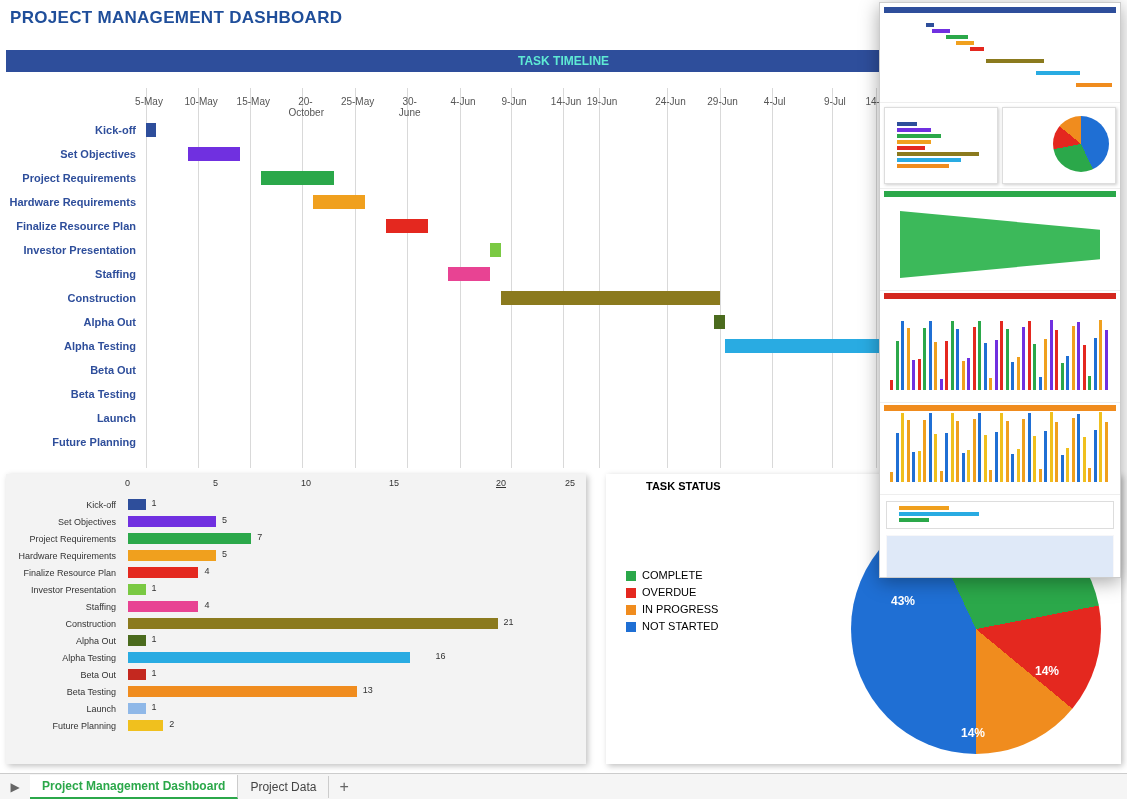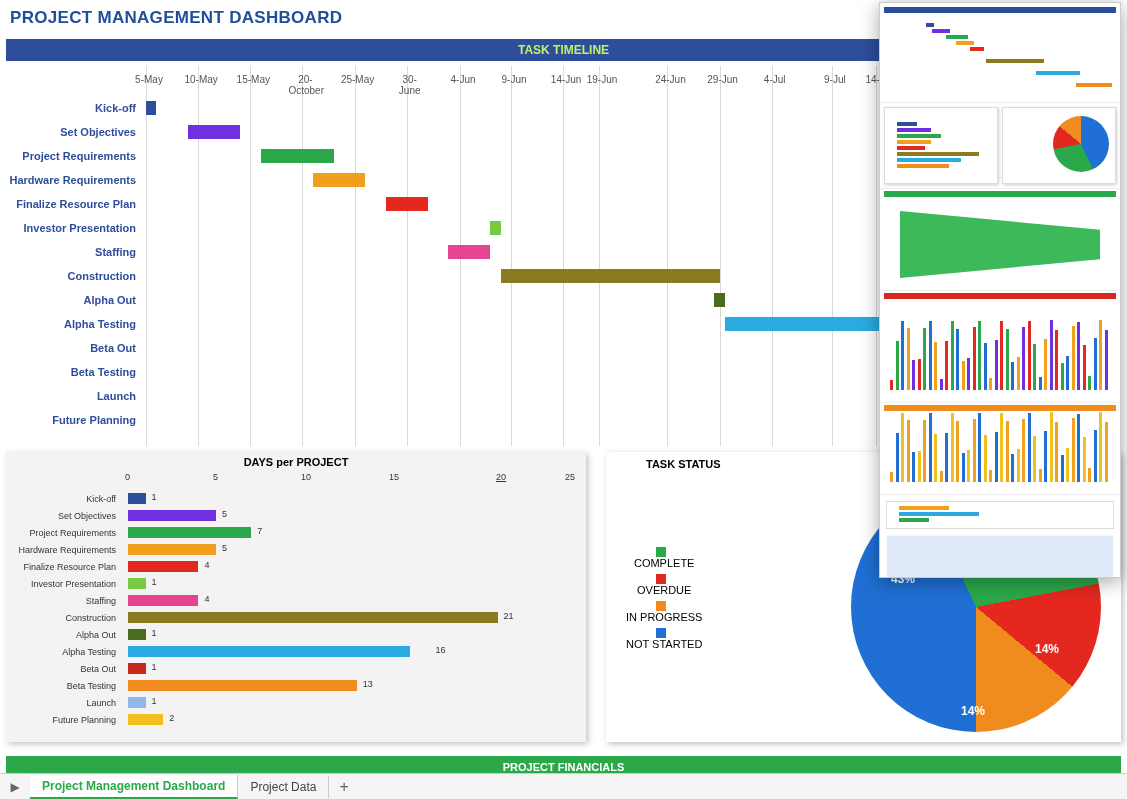--- a/index.html
+++ b/index.html
@@ -1,20 +1,20 @@
 <!DOCTYPE html>
 <html><head>
 <meta charset="utf-8">
 <style>
   * { box-sizing: border-box; margin: 0; padding: 0; }
   body { font-family: Arial, Helvetica, sans-serif; background: #fff; width: 1127px; height: 799px; overflow: hidden; position: relative; }
 
   .page-title { color: #1F4E9A; font-weight: bold; font-size: 17px; padding: 8px 10px 6px 10px; letter-spacing: 0.3px; }
 
-  .timeline-header { background: #2E4E9B; color: #bef264; font-weight: bold; text-align: center; font-size: 12px; padding: 4px 0; margin: 5px 6px; }
+  .timeline-header { background: #2E4E9B; color: #5eead4; font-weight: bold; text-align: center; font-size: 12px; padding: 4px 0; margin: 16px 6px; }
 
   
   .gantt-wrap { position: relative; margin: 0 6px; height: 380px; }
   .gantt-axis { position: relative; height: 30px; margin-left: 140px; }
   .gantt-tick { position: absolute; top: 0; height: 380px; border-left: 1px solid #d9d9d9; }
   .gantt-tick span { position: absolute; top: 8px; left: -15px; font-size: 10px; color: #555; width: 34px; text-align: center; }
   .gantt-rows { position: relative; margin-left: 0; }
   .gantt-row { height: 24px; display: flex; align-items: center; position: relative; }
   .gantt-row-label { width: 140px; text-align: right; padding-right: 10px; font-size: 11px; font-weight: bold; color: #2E4E9B; }
   .gantt-bar { position: absolute; height: 14px; top: 5px; }
@@ -30,21 +30,21 @@
   .days-axis { position: relative; height: 18px; margin-left: 116px; }
   .days-tick { position: absolute; font-size: 9px; color: #333; }
   .days-rows .drow { height: 17px; display: flex; align-items: center; position: relative; }
   .dlabel { width: 110px; text-align: right; font-size: 9px; color: #333; padding-right: 6px; }
   .dbar { position: absolute; left: 116px; height: 11px; top: 3px; }
   .dval { position: absolute; font-size: 9px; color: #333; top: 2px; }
 
   
   .pie-wrap { position: absolute; right: 20px; top: 30px; width: 250px; height: 250px; }
   .legend { position: absolute; left: 20px; top: 90px; font-size: 11px; }
-  .legend div { margin: 5px 0; display: flex; align-items: center; flex-direction: column; }
+  .legend div { margin: 5px 0; display: flex; align-items: flex-end; }
   .legend .sw { width: 10px; height: 10px; margin-right: 6px; display: inline-block; }
   .pie-label { position: absolute; color: #fff; font-size: 12px; font-weight: bold; }
 
   
   .fin-bar { background: #2BA84A; color: #fff; text-align: center; font-size: 11px; font-weight: bold; padding: 5px 0; margin: 14px 6px 0 6px; }
 
   
   .sheet-tabs { position: absolute; bottom: 0; left: 0; right: 0; height: 26px; background: #f5f5f5; border-top: 1px solid #ccc; display: flex; align-items: center; font-size: 12px; }
   .sheet-nav { width: 30px; text-align: center; color: #666; cursor: pointer; }
   .sheet-tab { padding: 4px 12px; border-right: 1px solid #ccc; cursor: pointer; color: #444; }
@@ -179,21 +179,20 @@
       </div>
       <div class="gantt-row">
         <div class="gantt-row-label">Future Planning</div>
         <div class="gantt-bar" style="background: rgb(240, 192, 30); left: 1042.07px; width: 20.8571px;"></div>
       </div>
     </div>
 </div>
 
 <div class="charts-row">
   <div class="card days-card">
-    <div class="card-title">DAYS per PROJECT</div>
     <div class="days-axis" id="days-axis">
         <div class="days-tick" style="left: -3px;">0</div>
         <div class="days-tick" style="left: 85px;">5</div>
         <div class="days-tick" style="left: 173px;">10</div>
         <div class="days-tick" style="left: 261px;">15</div>
         <div class="days-tick" style="left: 368px; text-decoration: underline;">20</div>
         <div class="days-tick" style="left: 437px;">25</div>
       </div>
     <div class="days-rows" id="days-rows">
         <div class="drow">

